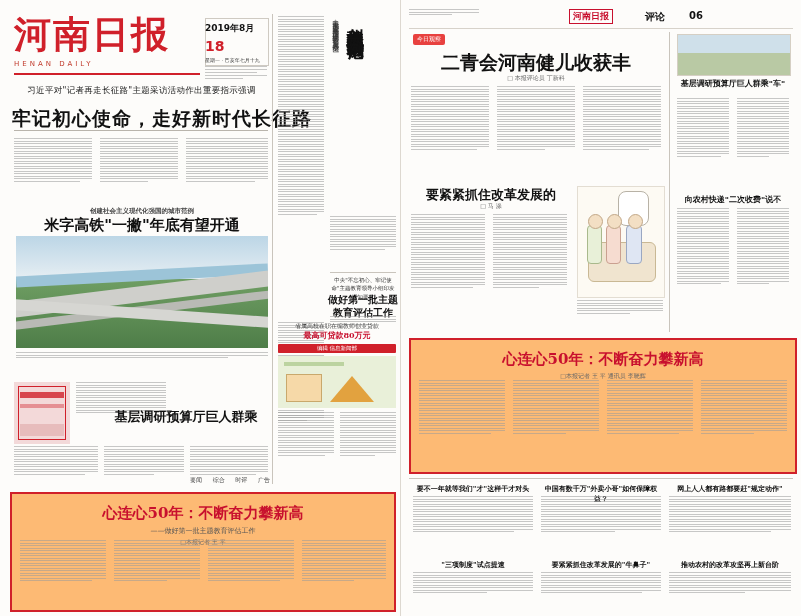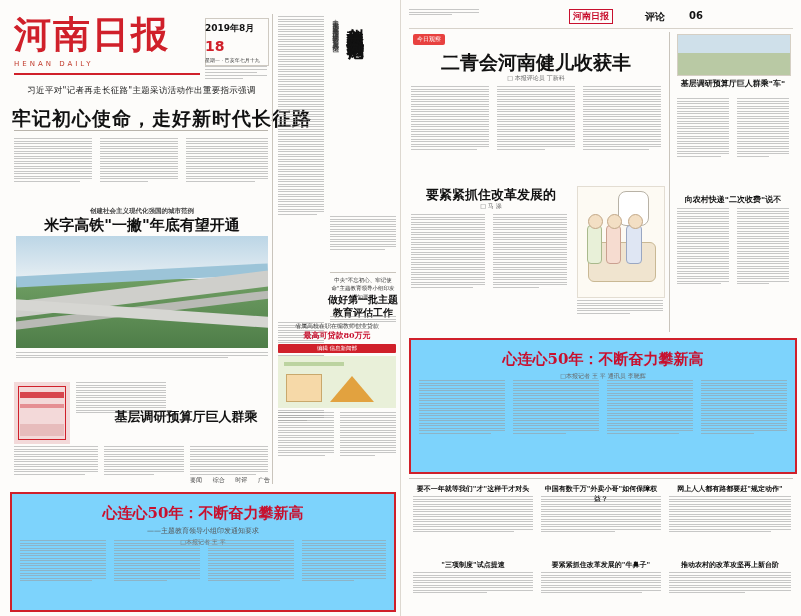--- a/index.html
+++ b/index.html
@@ -64,21 +64,21 @@
     background:linear-gradient(#6f9e63,#4e7d48);}
   .photo .road{position:absolute;left:-10%;top:45%;width:120%;height:14%;
     background:#cfcfcb;transform:rotate(-7deg);box-shadow:0 16px 0 -4px #b9bab5;}
   .photo .road2{position:absolute;left:-10%;top:64%;width:120%;height:10%;
     background:#d6d6d2;transform:rotate(4deg);}
   .photo .river{position:absolute;left:0;top:30%;width:100%;height:10%;
     background:#9cc4d8;transform:rotate(-3deg);}
 
   
   .feature{
-    position:absolute;border:2px solid #d0202a;background:#7dd3fc;
+    position:absolute;border:2px solid #d0202a;background:#fdba74;
   }
   .feature-title{
     font-family:"DejaVu Serif","Liberation Serif",serif;
     font-weight:bold;color:#c8102e;text-align:center;white-space:nowrap;
   }
   .feature-sub{font-size:7px;color:#555;text-align:center;margin-top:3px;}
 
   
   .vtext{
     writing-mode:vertical-rl;text-orientation:upright;
@@ -535,21 +535,21 @@
           <i></i>
           <i></i>
           <i></i>
           <i></i>
           <i class="short"></i>
       </span>
     </div>
 
     <div class="feature" style="left:10px;top:492px;width:382px;height:116px;">
       <div class="feature-title" style="font-size:15px;margin-top:10px;">心连心50年：不断奋力攀新高</div>
-      <div class="feature-sub">——主题教育领导小组印发通知要求</div>
+      <div class="feature-sub">——做好第一批主题教育评估工作</div>
       <div class="sm" style="text-align:center;margin-top:2px;color:#666;">□本报记者 王 平</div>
 
       <div class="col" style="left:8px;top:46px;width:86px;height:62px;">
         <span class="lines vdense">
             <i></i>
             <i></i>
             <i></i>
             <i></i>
             <i></i>
             <i></i>

